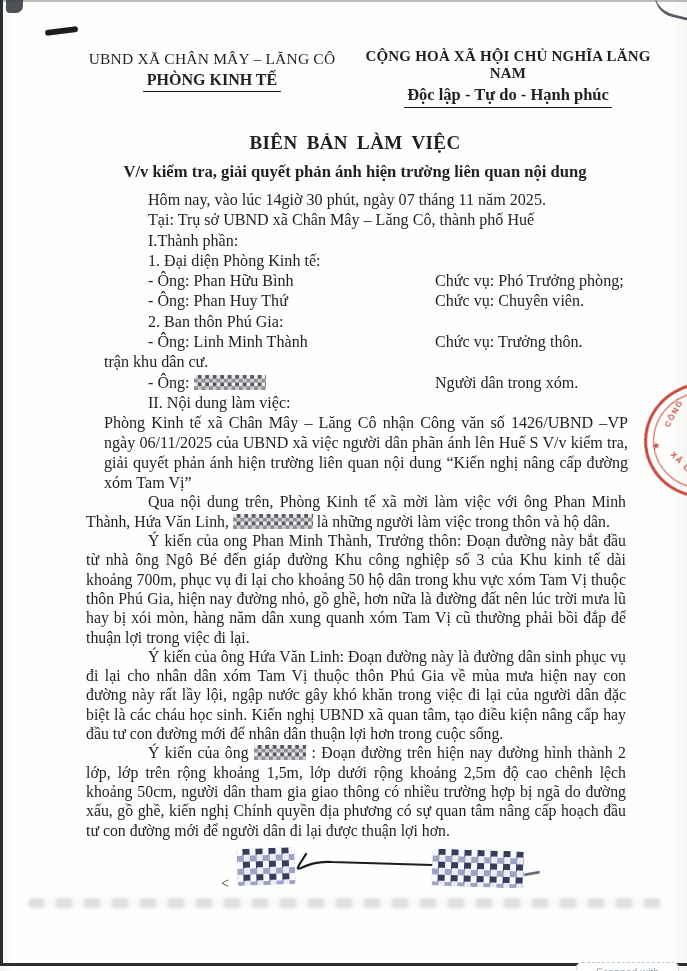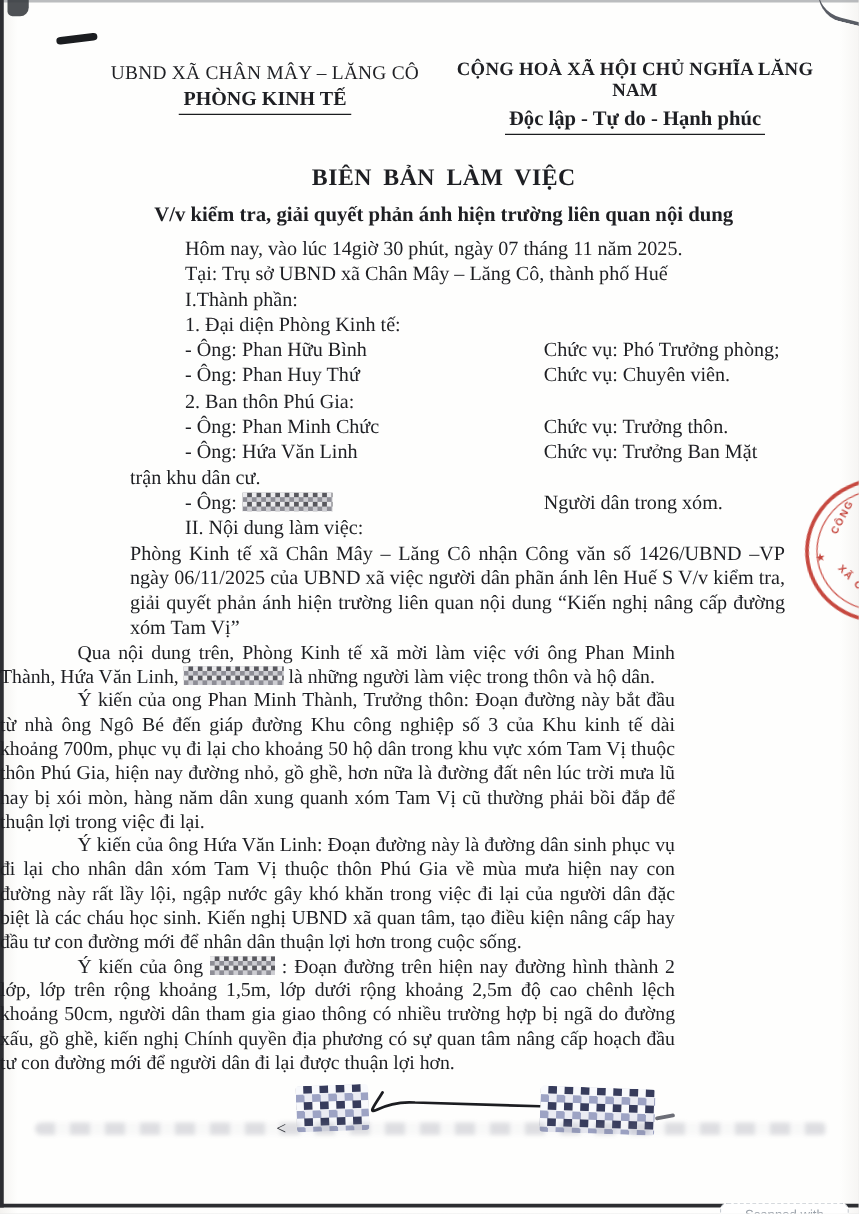--- a/index.html
+++ b/index.html
@@ -34,21 +34,21 @@
 
   
   .flow{position:absolute;top:190px;left:0;width:687px;}
   .block-a{margin-left:104px;width:524px;font-size:16.1px;line-height:20.3px;}
   .block-a p{margin:0;}
   .ind{text-indent:44px;}
   .b{font-weight:normal;}
   .row{position:relative;padding-left:44px;}
   .role{position:absolute;left:331px;top:0;white-space:nowrap;}
   .para{text-align:justify;margin:0;}
-  .block-b{width:540px;font-size:15.8px;line-height:19.3px;}
+  .block-b{margin-left:86px;width:540px;font-size:15.8px;line-height:19.3px;}
   .block-b .para{text-indent:62px;}
   .para1{line-height:19.8px;}
 
   
   .px{display:inline-block;vertical-align:-2px;height:15px;
       background-image:conic-gradient(#4a4a50 25%,#c9c9ce 0 50%,#84848d 0 75%,#e9e9ec 0);
       background-size:7.5px 7.5px;opacity:.92;}
   .px-name{width:72px;}
   .px-mid{width:80px;}
   .px-small{width:52px;}
@@ -118,22 +118,21 @@
 
   <div class="flow">
     <div class="block-a">
       <p class="ind">Hôm nay, vào lúc 14giờ 30 phút, ngày 07 tháng 11 năm 2025.</p>
       <p class="ind">Tại: Trụ sở UBND xã Chân Mây – Lăng Cô, thành phố Huế</p>
       <p class="ind b">I.Thành phần:</p>
       <p class="ind b">1. Đại diện Phòng Kinh tế:</p>
       <p class="row"><span>- Ông: Phan Hữu Bình</span><span class="role">Chức vụ: Phó Trưởng phòng;</span></p>
       <p class="row"><span>- Ông: Phan Huy Thứ</span><span class="role">Chức vụ: Chuyên viên.</span></p>
       <p class="ind b">2. Ban thôn Phú Gia:</p>
-      <p class="row"><span>- Ông: Phan Minh Chức</span><span class="role">Chức vụ: Trưởng thôn.</span></p>
-      <p class="row"><span>- Ông: Hứa Văn Linh</span><span class="role">Chức vụ: Trưởng Ban Mặt</span></p>
+      <p class="row"><span>- Ông: Linh Minh Thành</span><span class="role">Chức vụ: Trưởng thôn.</span></p>
       <p>trận khu dân cư.</p>
       <p class="row"><span>- Ông:</span> <span class="px px-name"></span><span class="role">Người dân trong xóm.</span></p>
       <p class="ind b">II. Nội dung làm việc:</p>
       <p class="para para1">Phòng Kinh tế xã Chân Mây – Lăng Cô nhận Công văn số 1426/UBND –VP ngày 06/11/2025 của UBND xã việc người dân phãn ánh lên Huế S V/v kiểm tra, giải quyết phản ánh hiện trường liên quan nội dung “Kiến nghị nâng cấp đường xóm Tam Vị”</p>
     </div>
 
     <div class="block-b">
       <p class="para"><span>Qua nội dung trên, Phòng Kinh tế xã mời làm việc với ông Phan Minh Thành, Hứa Văn Linh, </span><span class="px px-mid"></span><span> là những người làm việc trong thôn và hộ dân.</span></p>
       <p class="para">Ý kiến của ong Phan Minh Thành, Trưởng thôn: Đoạn đường này bắt đầu từ nhà ông Ngô Bé đến giáp đường Khu công nghiệp số 3 của Khu kinh tế dài khoảng 700m, phục vụ đi lại cho khoảng 50 hộ dân trong khu vực xóm Tam Vị thuộc thôn Phú Gia, hiện nay đường nhỏ, gồ ghề, hơn nữa là đường đất nên lúc trời mưa lũ hay bị xói mòn, hàng năm dân xung quanh xóm Tam Vị cũ thường phải bồi đắp để thuận lợi trong việc đi lại.</p>
       <p class="para">Ý kiến của ông Hứa Văn Linh: Đoạn đường này là đường dân sinh phục vụ đi lại cho nhân dân xóm Tam Vị thuộc thôn Phú Gia về mùa mưa hiện nay con đường này rất lầy lội, ngập nước gây khó khăn trong việc đi lại của người dân đặc biệt là các cháu học sinh. Kiến nghị UBND xã quan tâm, tạo điều kiện nâng cấp hay đầu tư con đường mới để nhân dân thuận lợi hơn trong cuộc sống.</p>

